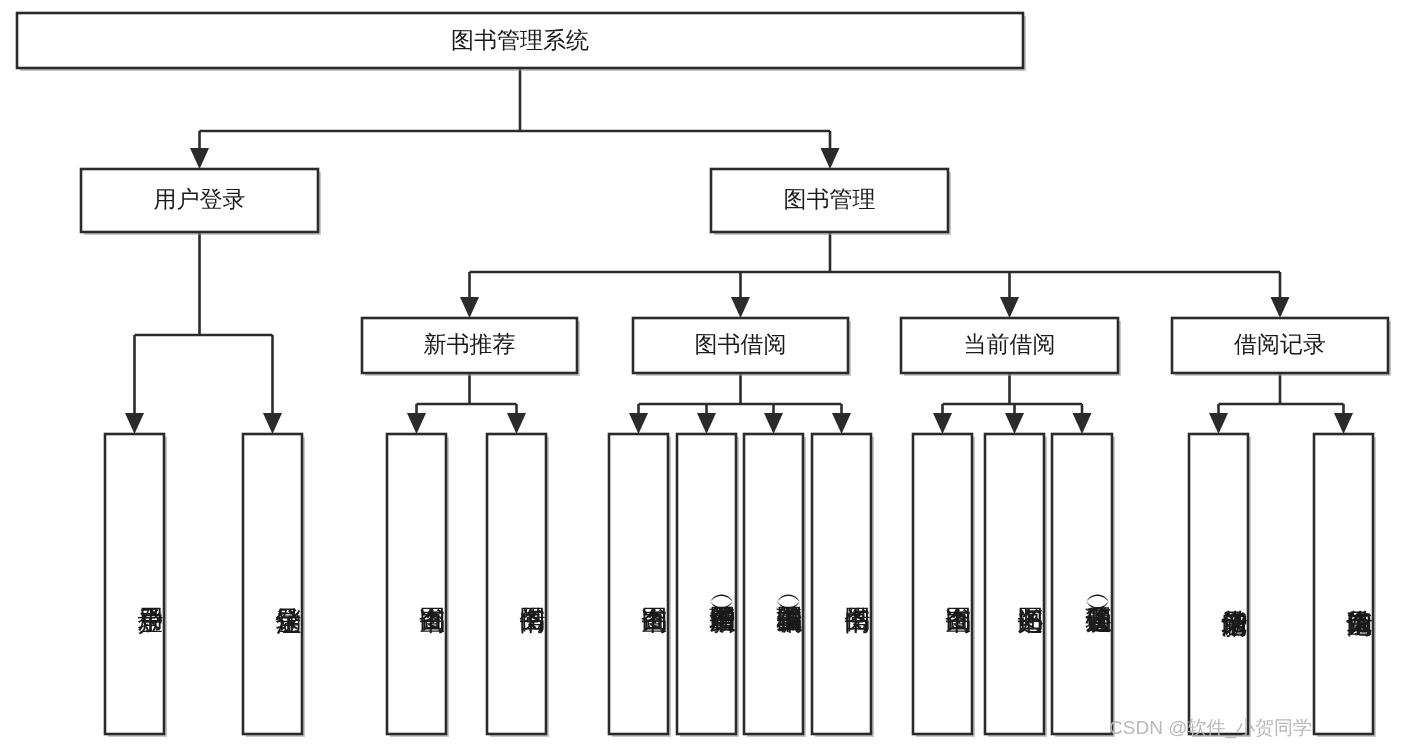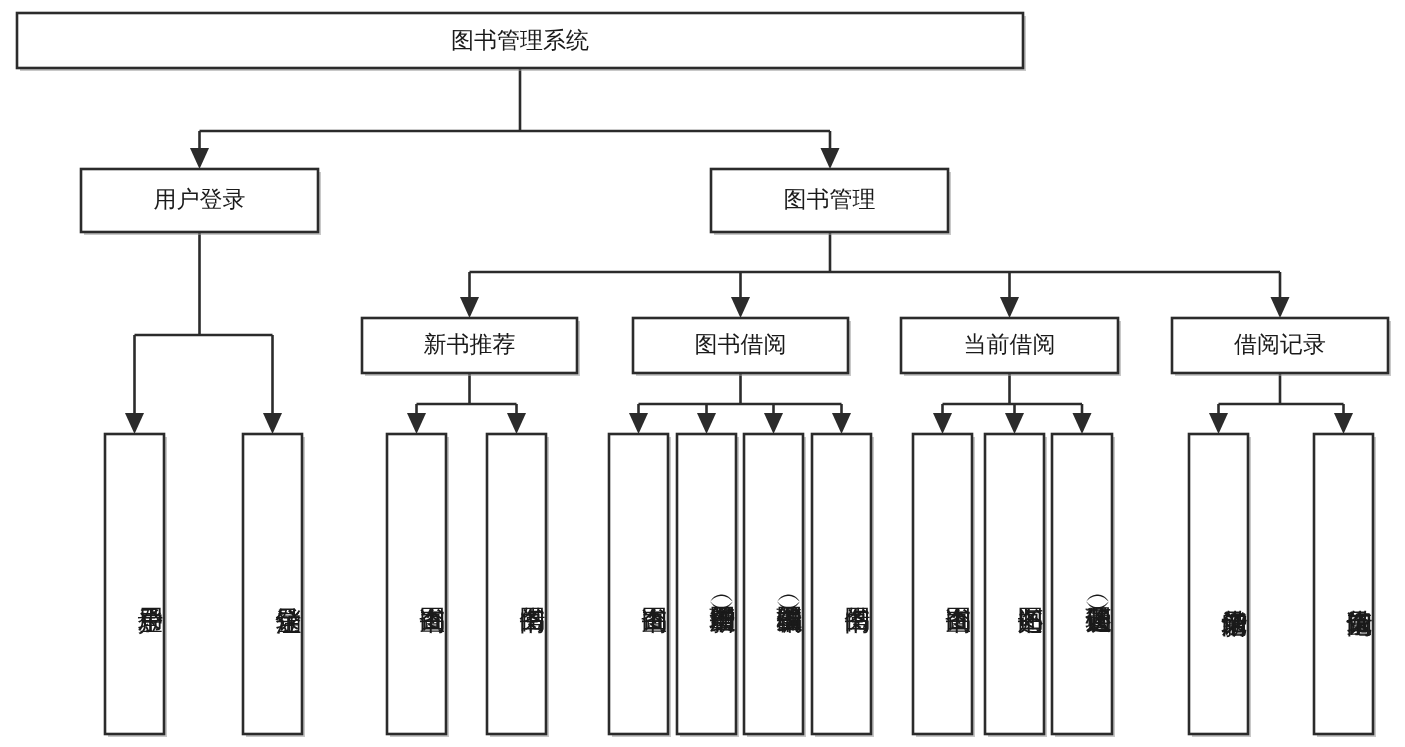--- a/index.html
+++ b/index.html
@@ -251,13 +251,14 @@
         <rect class="node-box-shadow" x="1317" y="437" width="59" height="300"></rect>
         <rect class="node-box" x="1314" y="434" width="59" height="300"></rect>
         <foreignObject class="leaf-fo" x="1314" y="450" width="59" height="280">
           <div xmlns="http://www.w3.org/1999/xhtml" class="leaf-vtext">查询借阅记录</div>
         </foreignObject>
       </g>
 
     </g>
   </svg>
 
+  <div id="watermark">CSDN @软件_小贺同学</div>
 </div>
 
 </body></html>

